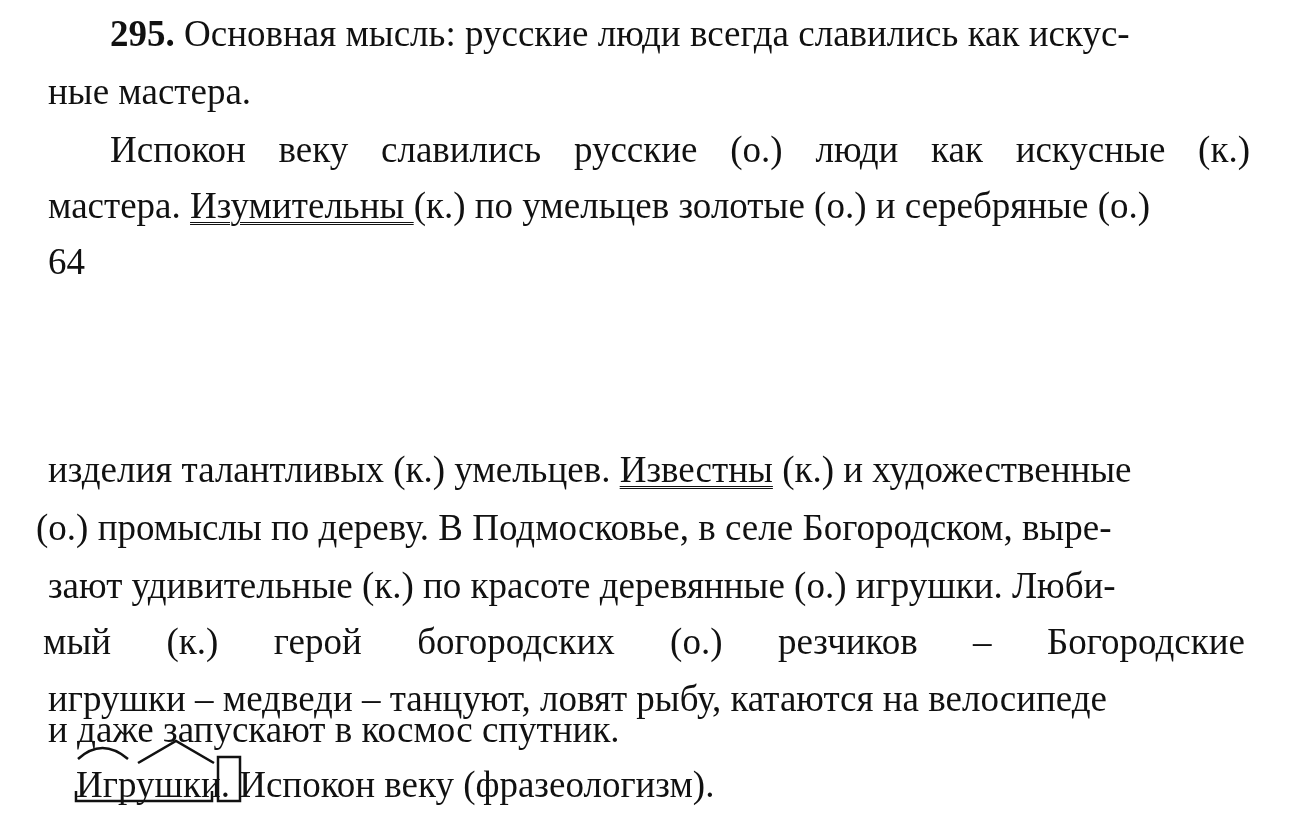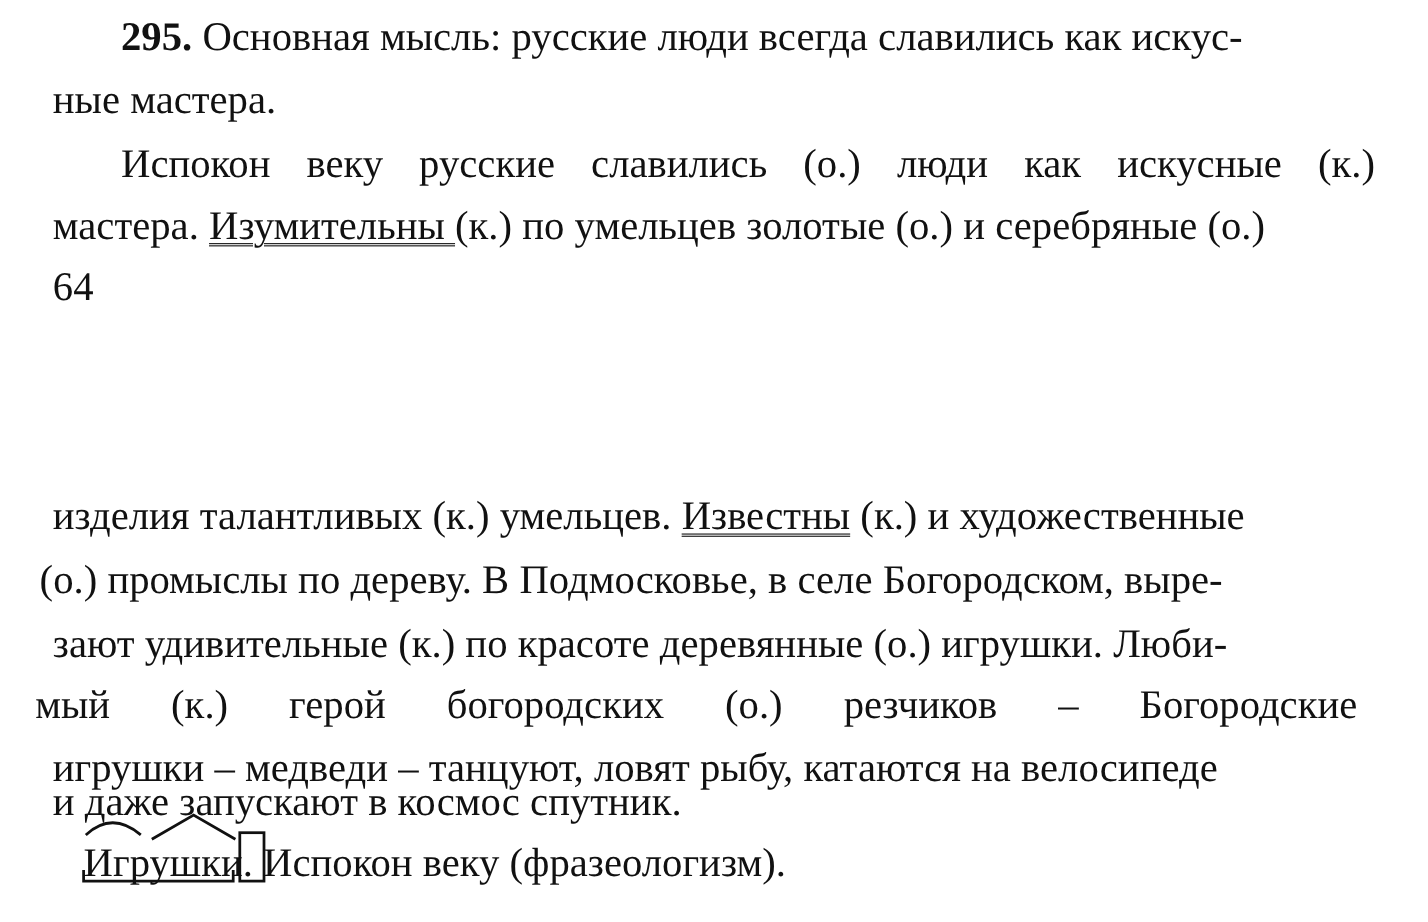--- a/index.html
+++ b/index.html
@@ -33,40 +33,40 @@
 
 <div class="line" style="left:110px; top:12px; width:1140px;">
   <span class="num">295.</span>
   <span>Основная мысль: русские люди всегда славились как искус-</span>
 </div>
 <div class="line" style="left:48px; top:70px;">ные мастера.</div>
 
 <div class="line justify" style="left:110px; top:128px; width:1140px;">
   <span>Испокон</span>
   <span>веку</span>
+  <span>славились</span>
   <span>русские</span>
-  <span>славились</span>
   <span>(о.)</span>
   <span>люди</span>
   <span>как</span>
   <span>искусные</span>
   <span>(к.)</span>
 </div>
 <div class="line" style="left:48px; top:184px; width:1202px;">
   <span>мастера. </span><span class="u-dbl">Изумительны </span><span>(к.) по умельцев золотые (о.) и серебряные (о.)</span>
 </div>
 
 <div class="line" style="left:48px; top:240px;">64</div>
 
 <div class="line" style="left:48px; top:448px;">
   <span>изделия талантливых (к.) умельцев. </span><span class="u-dbl">Известны</span><span> (к.) и художественные</span>
 </div>
 <div class="line" style="left:36px; top:506px;">(о.) промыслы по дереву. В Подмосковье, в селе Богородском, выре-</div>
 <div class="line" style="left:48px; top:564px;">зают удивительные (к.) по красоте деревянные (о.) игрушки. Люби-</div>
-<div class="line justify" style="left:32px; top:620px; width:1202px;">
+<div class="line justify" style="left:43px; top:620px; width:1202px;">
   <span>мый</span>
   <span>(к.)</span>
   <span>герой</span>
   <span>богородских</span>
   <span>(о.)</span>
   <span>резчиков</span>
   <span>–</span>
   <span>Богородские</span>
 </div>
 <div class="line" style="left:48px; top:677px;">игрушки – медведи – танцуют, ловят рыбу, катаются на велосипеде</div>

